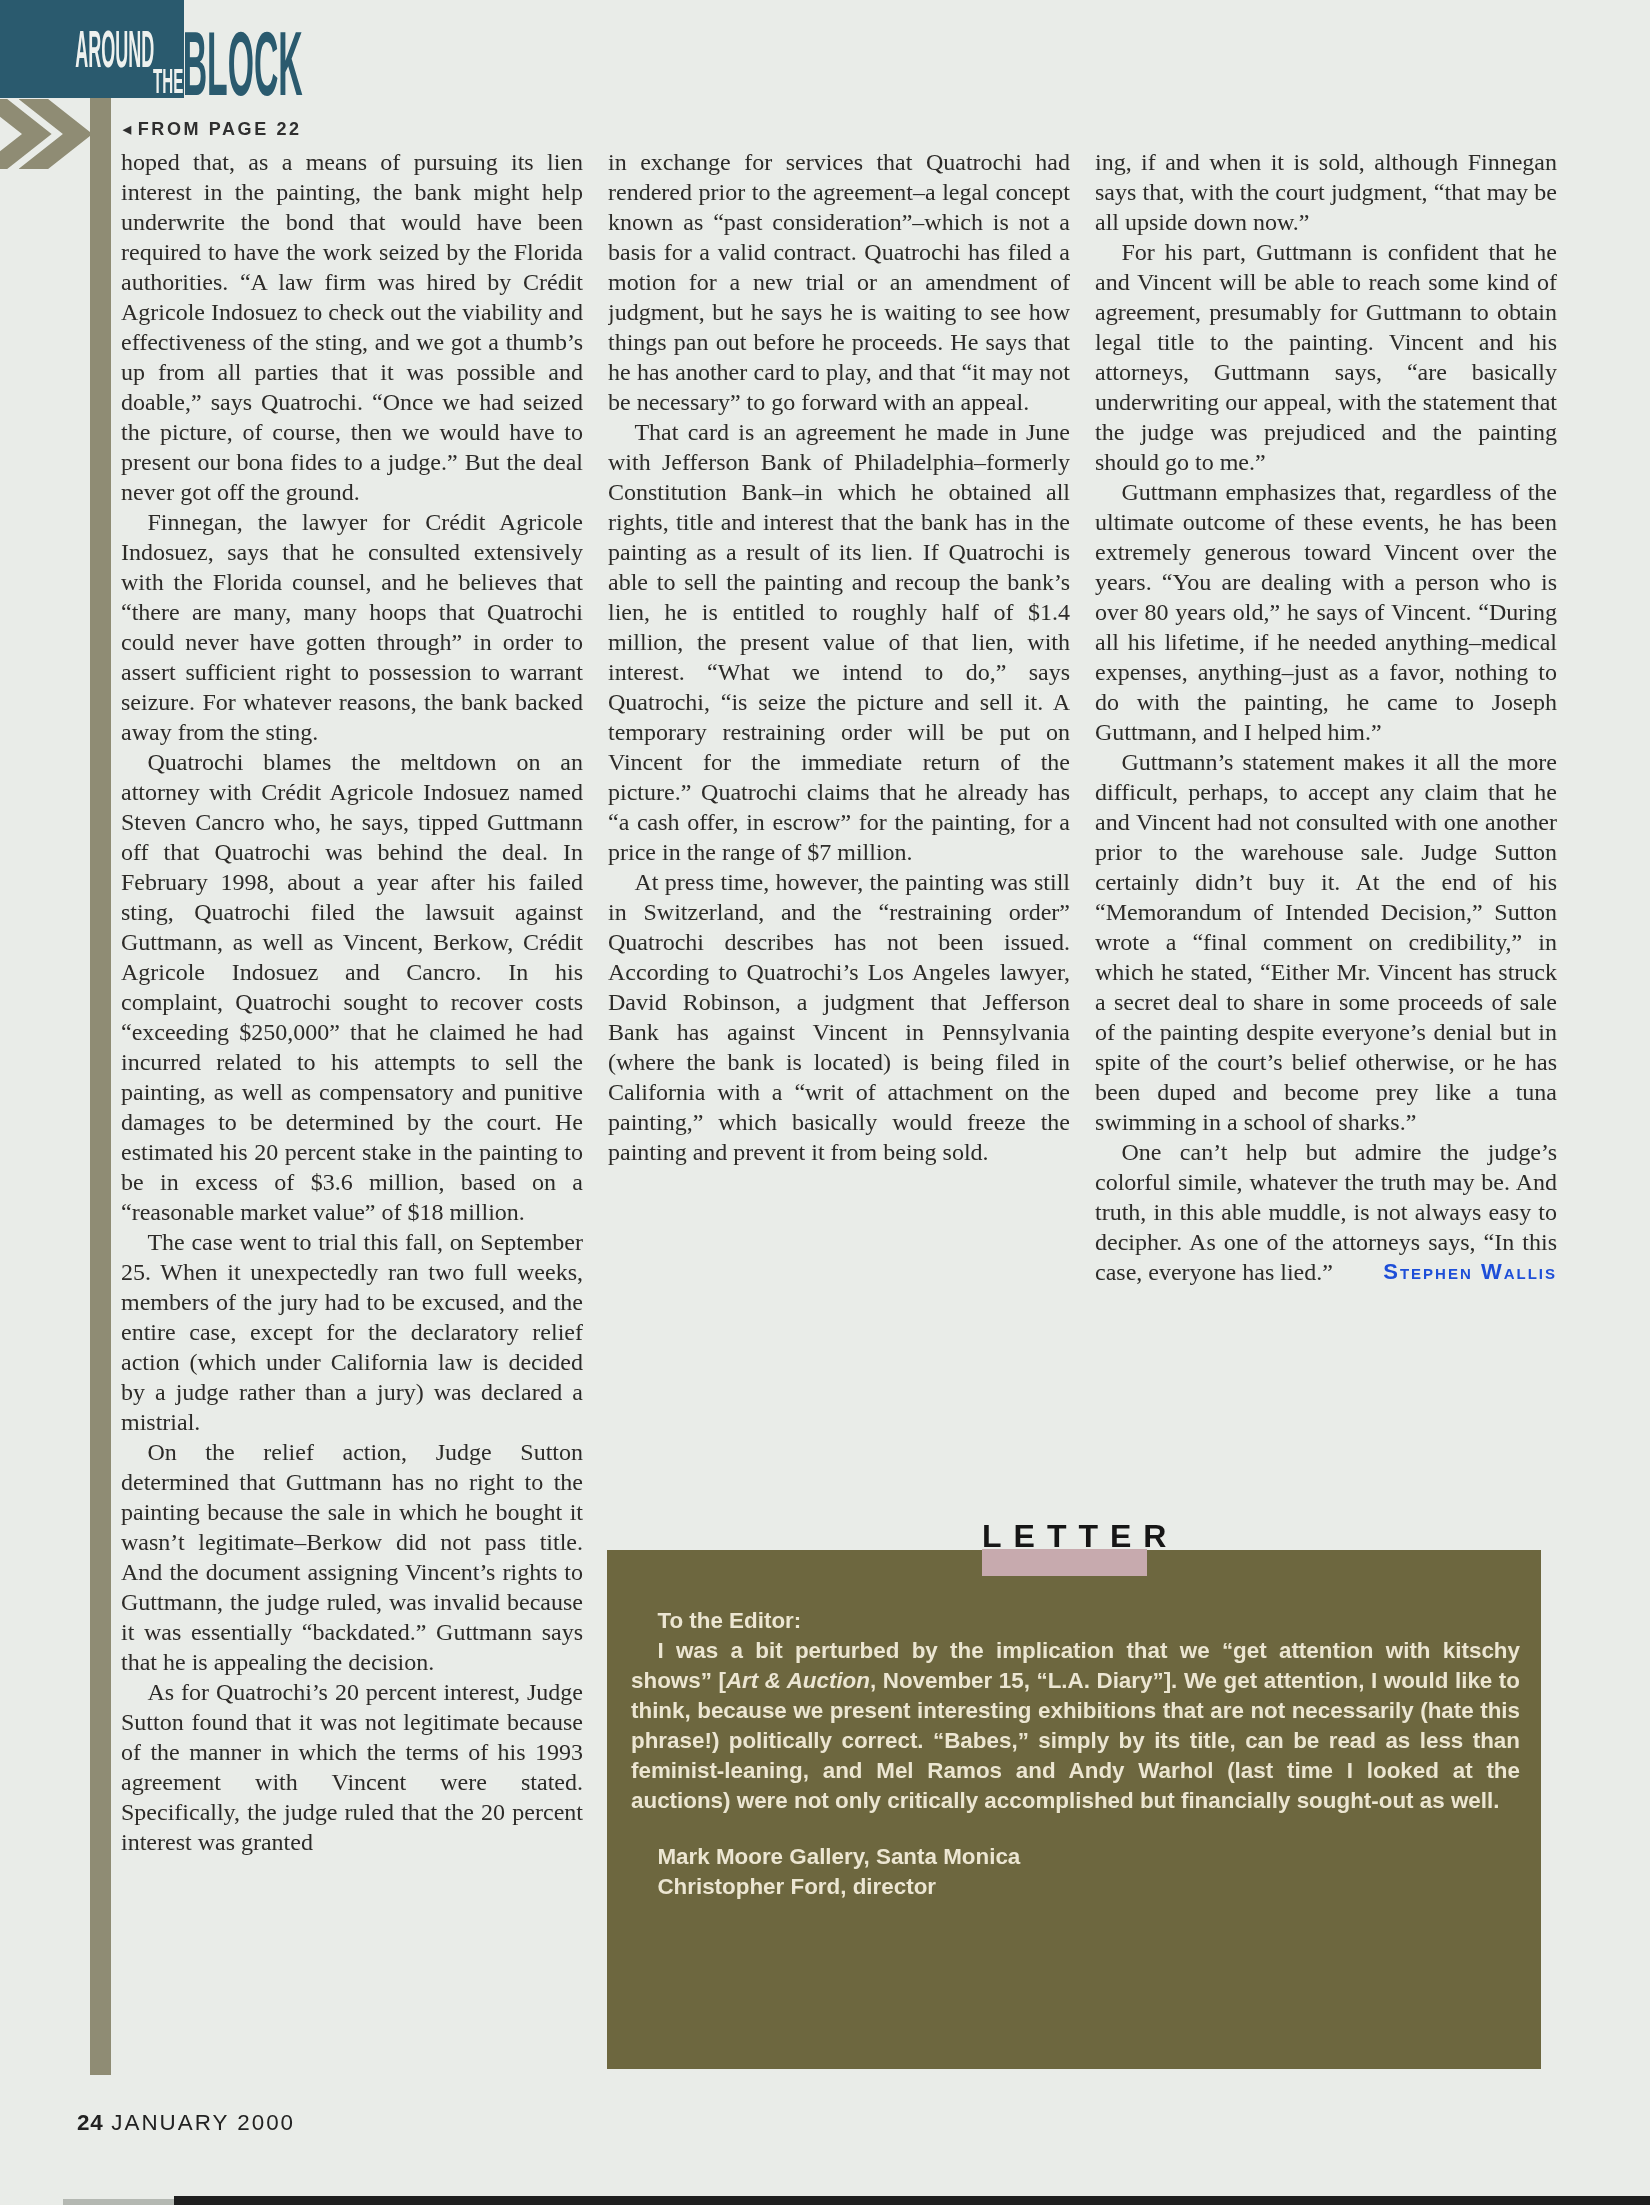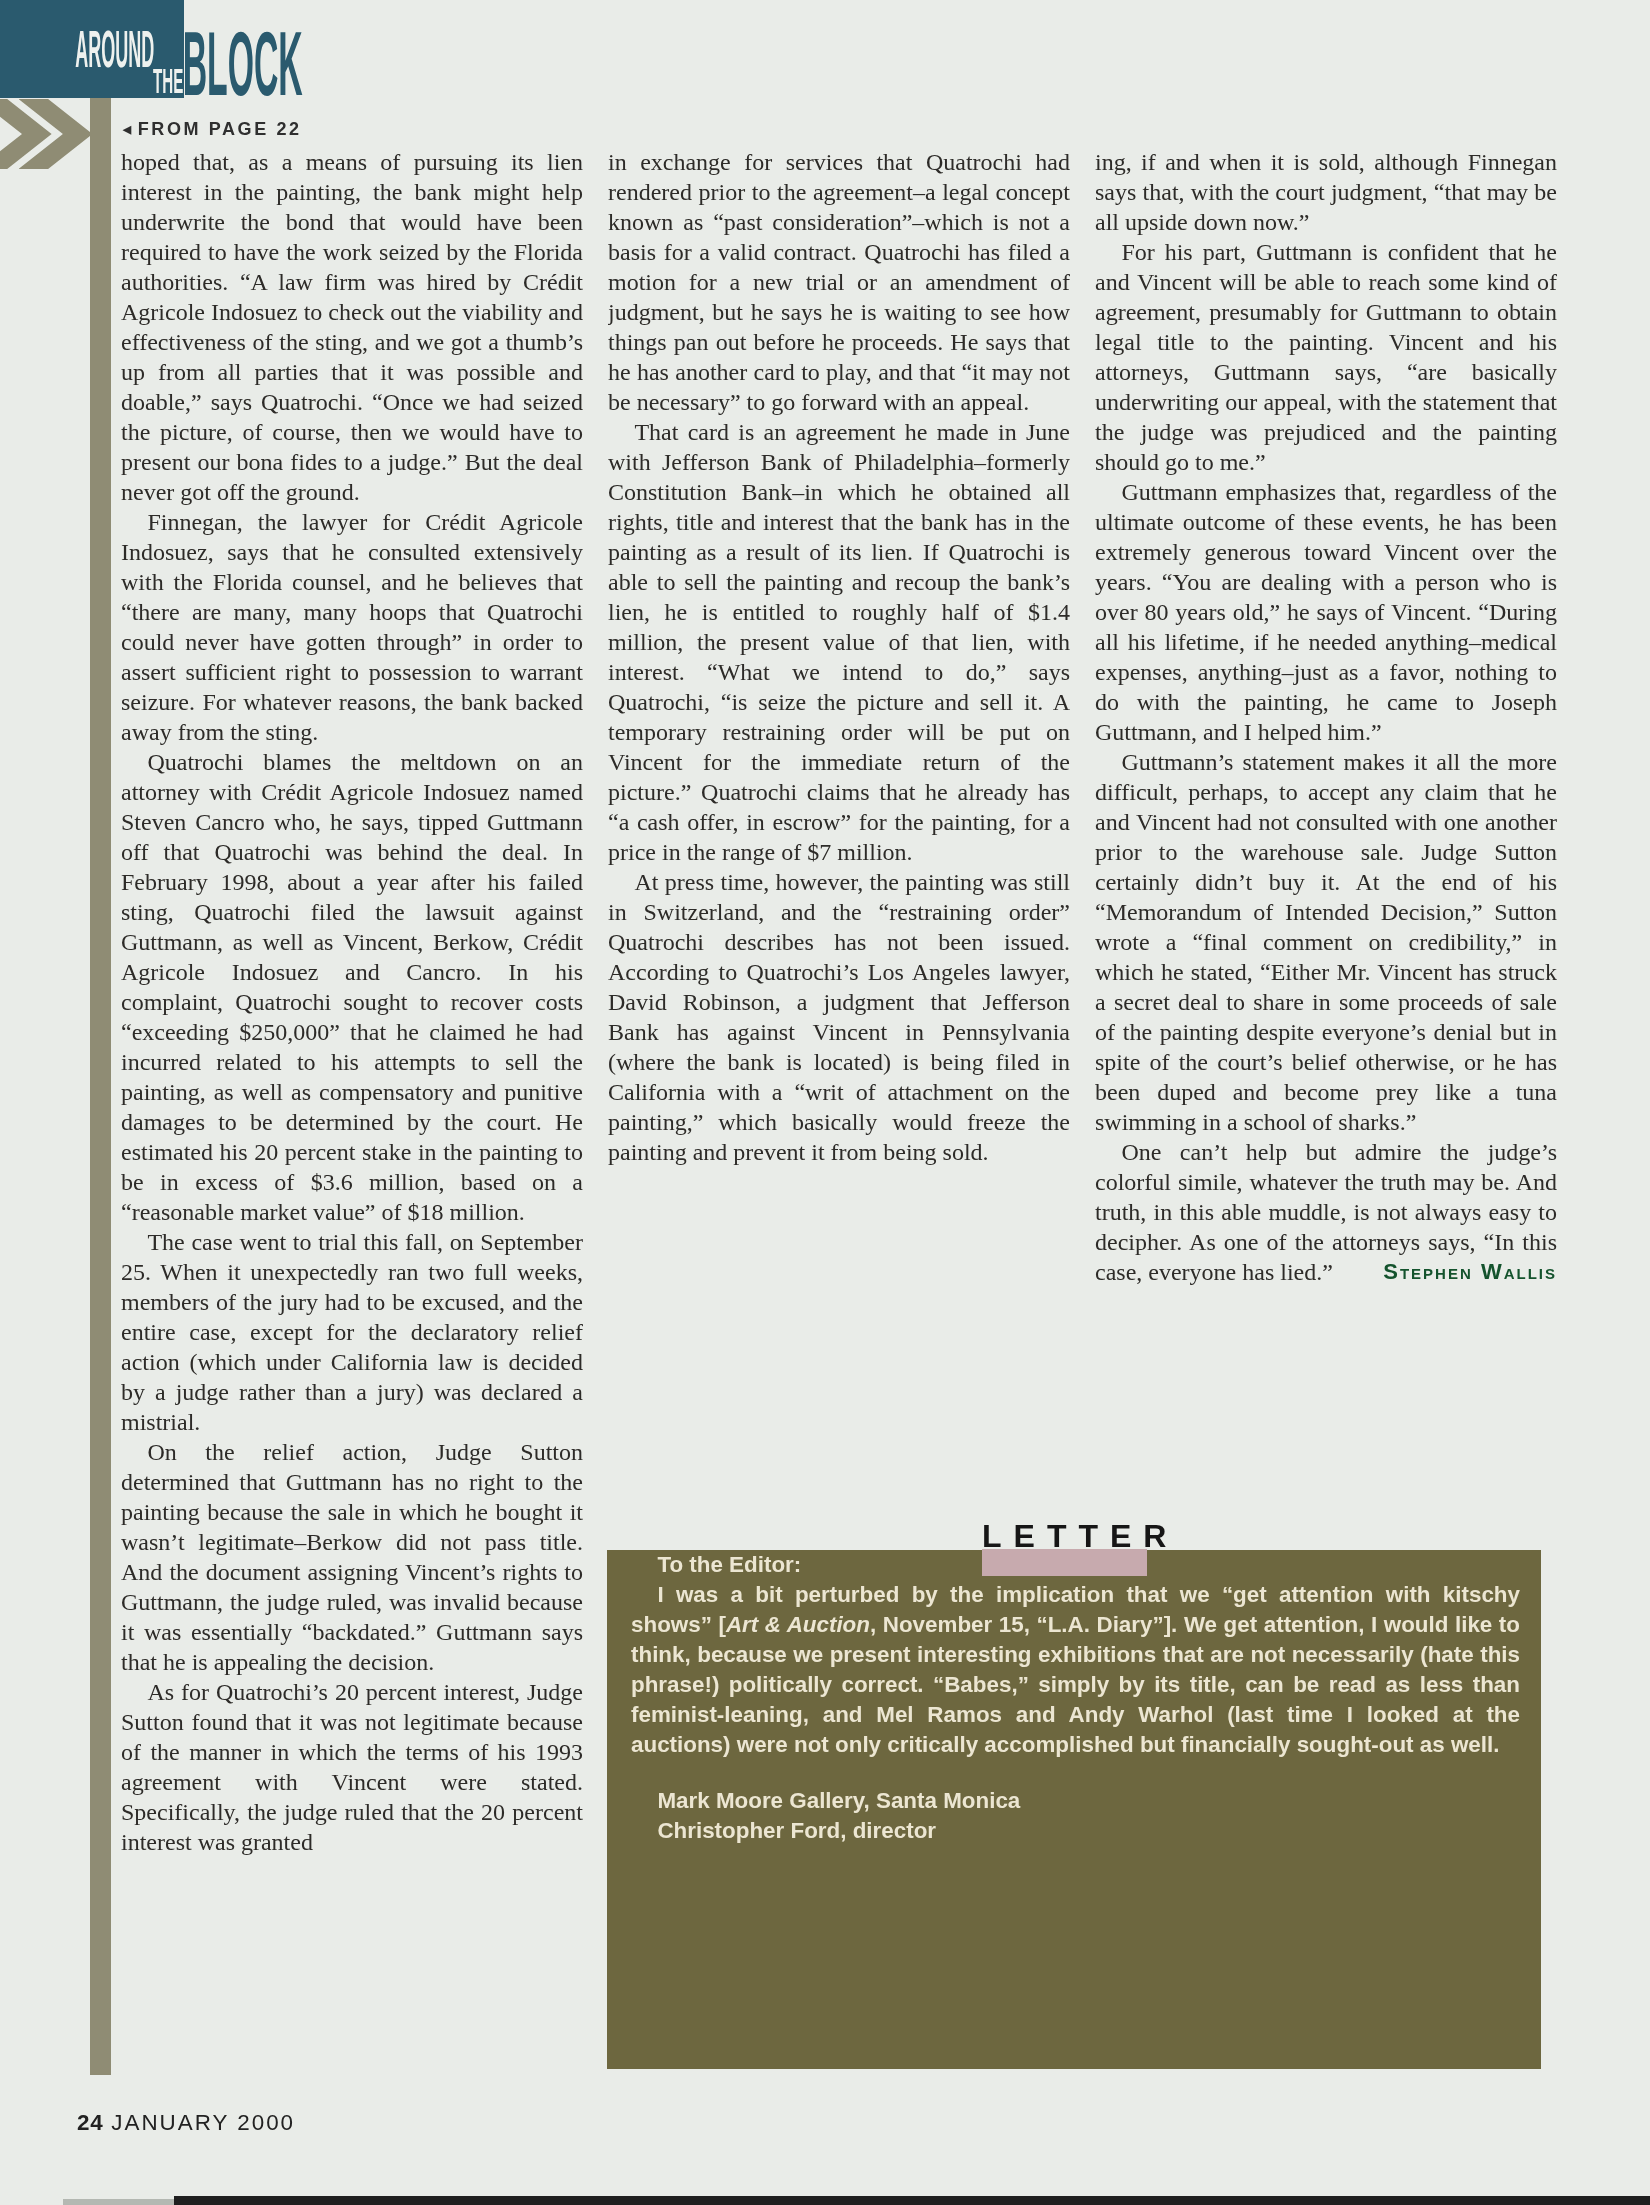--- a/index.html
+++ b/index.html
@@ -25,31 +25,31 @@
   
   .col { position:absolute; top:147px; width:462px; overflow:hidden;
          font-size:24px; line-height:30px; text-align:justify; color:#2d2b28; }
   .col-1 { left:121px;  height:1954px; }
   .col-2 { left:608px;  height:1367px; }
   .col-3 { left:1095px; height:1390px; }
   p.bp { margin:0; }
   p.bp.ind { text-indent:26.4px; }
   .byline { text-align:right; margin-top:-30px;
     font-family:"Liberation Sans", sans-serif; font-weight:700;
-    font-variant:small-caps; font-size:22px; letter-spacing:2px; color:#14532d; }
+    font-variant:small-caps; font-size:22px; letter-spacing:2px; color:#1d4ed8; }
 
   
   .letter-box { position:absolute; left:607px; top:1550px; width:934px; height:519px;
                 background:#6d673f; z-index:1; }
   .pink-underline { position:absolute; left:982px; top:1549px; width:165px; height:27px;
                     background:#c7aaae; z-index:2; }
   .letter-heading { position:absolute; left:982px; top:1520px; z-index:3; line-height:1;
     font-family:"Liberation Sans", sans-serif; font-weight:700;
     font-size:32px; letter-spacing:12px; color:#161616; white-space:nowrap; }
-  .letter-body { position:absolute; left:631px; top:1550px; width:889px; z-index:3;
+  .letter-body { position:absolute; left:631px; top:1606px; width:889px; z-index:3;
     font-family:"Liberation Sans", sans-serif; font-weight:700;
     font-size:22.4px; line-height:30px; color:#ece6d2; text-align:justify; }
   .salutation { text-indent:26.4px; }
   p.lp { margin:0; text-indent:26.4px; }
   p.lp .it { font-style:italic; }
   .sig { margin-top:26.4px; margin-left:26.4px; }
 
   
   .footer { position:absolute; left:77px; top:2110px;
     font-family:"Liberation Sans", sans-serif; font-size:22.4px;

